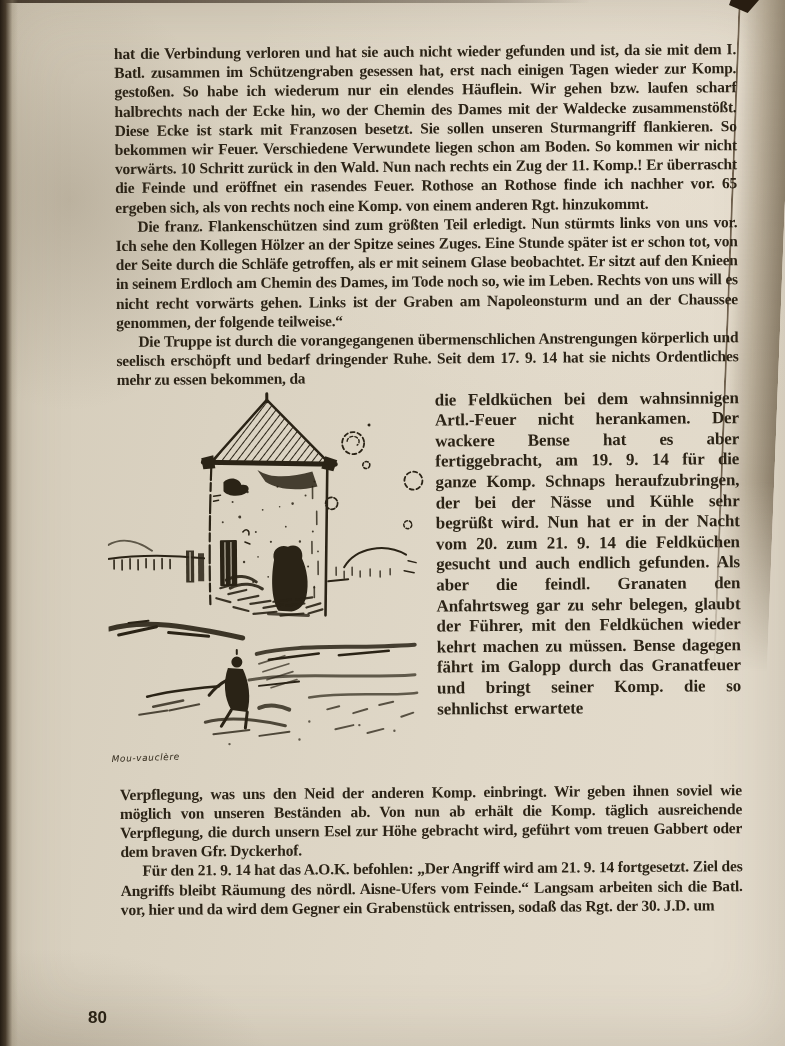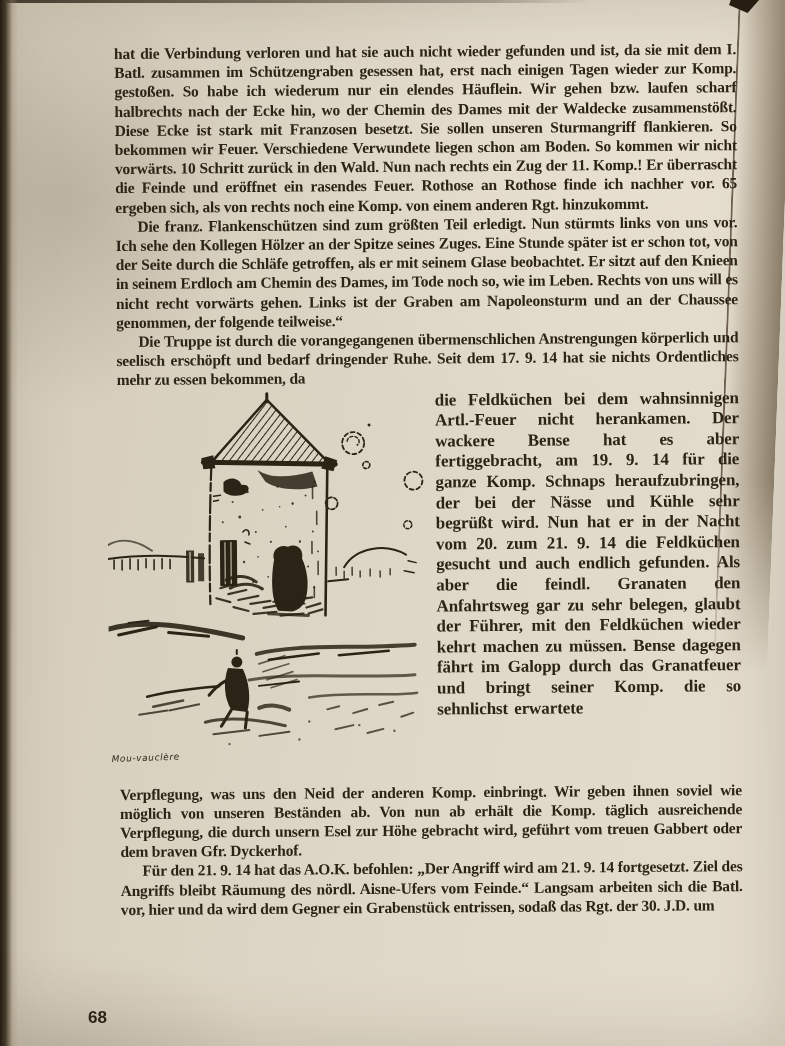--- a/index.html
+++ b/index.html
@@ -274,15 +274,15 @@
 
       <div class="beside">die Feldküchen bei dem wahnsinnigen Artl.-Feuer nicht herankamen. Der wackere Bense hat es aber fertiggebracht, am 19. 9. 14 für die ganze Komp. Schnaps heraufzubringen, der bei der Nässe und Kühle sehr begrüßt wird. Nun hat er in der Nacht vom 20. zum 21. 9. 14 die Feldküchen gesucht und auch endlich gefunden. Als aber die feindl. Granaten den Anfahrtsweg gar zu sehr belegen, glaubt der Führer, mit den Feldküchen wieder kehrt machen zu müssen. Bense dagegen fährt im Galopp durch das Granatfeuer und bringt seiner Komp. die so sehnlichst erwartete</div>
     </div>
 
     <p>Verpflegung, was uns den Neid der anderen Komp. einbringt. Wir geben ihnen soviel wie möglich von unseren Beständen ab. Von nun ab erhält die Komp. täglich ausreichende Verpflegung, die durch unsern Esel zur Höhe gebracht wird, geführt vom treuen Gabbert oder dem braven Gfr. Dyckerhof.</p>
 
     <p class="indent">Für den 21. 9. 14 hat das A.O.K. befohlen: „Der Angriff wird am 21. 9. 14 fortgesetzt. Ziel des Angriffs bleibt Räumung des nördl. Aisne-Ufers vom Feinde.“ Langsam arbeiten sich die Batl. vor, hier und da wird dem Gegner ein Grabenstück entrissen, sodaß das Rgt. der 30. J.D. um</p>
 
   </div>
 
-  <div class="page-number">68</div>
+  <div class="page-number">80</div>
 
 </div>
 
 </body></html>

